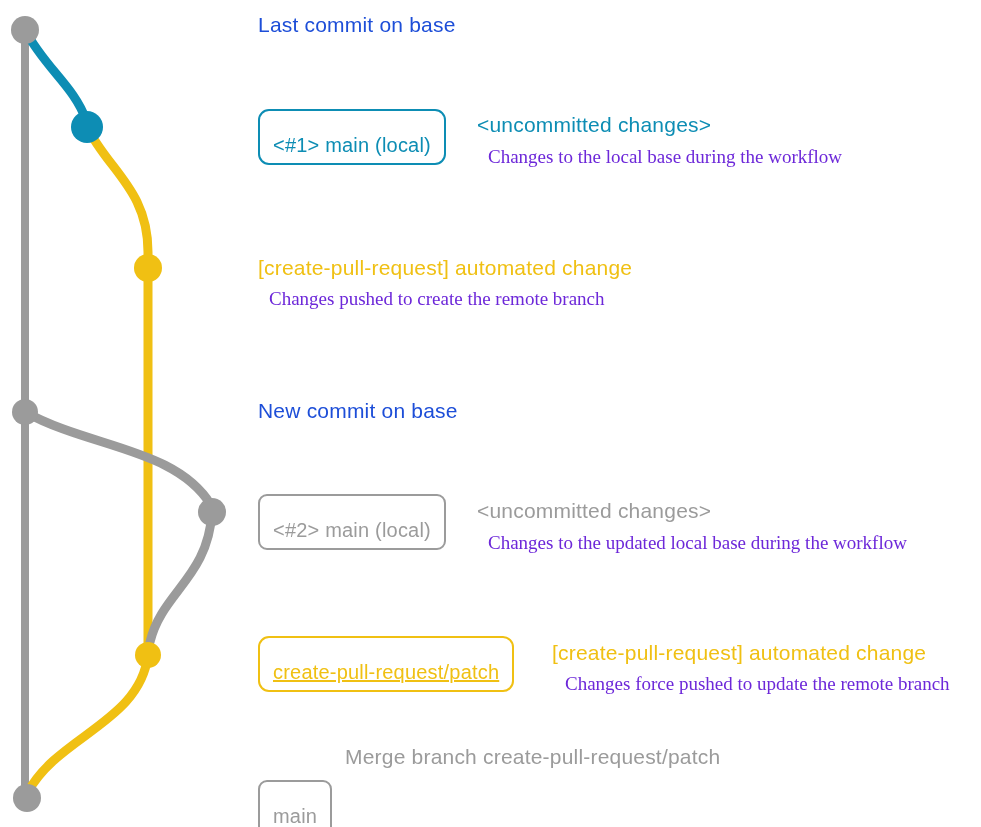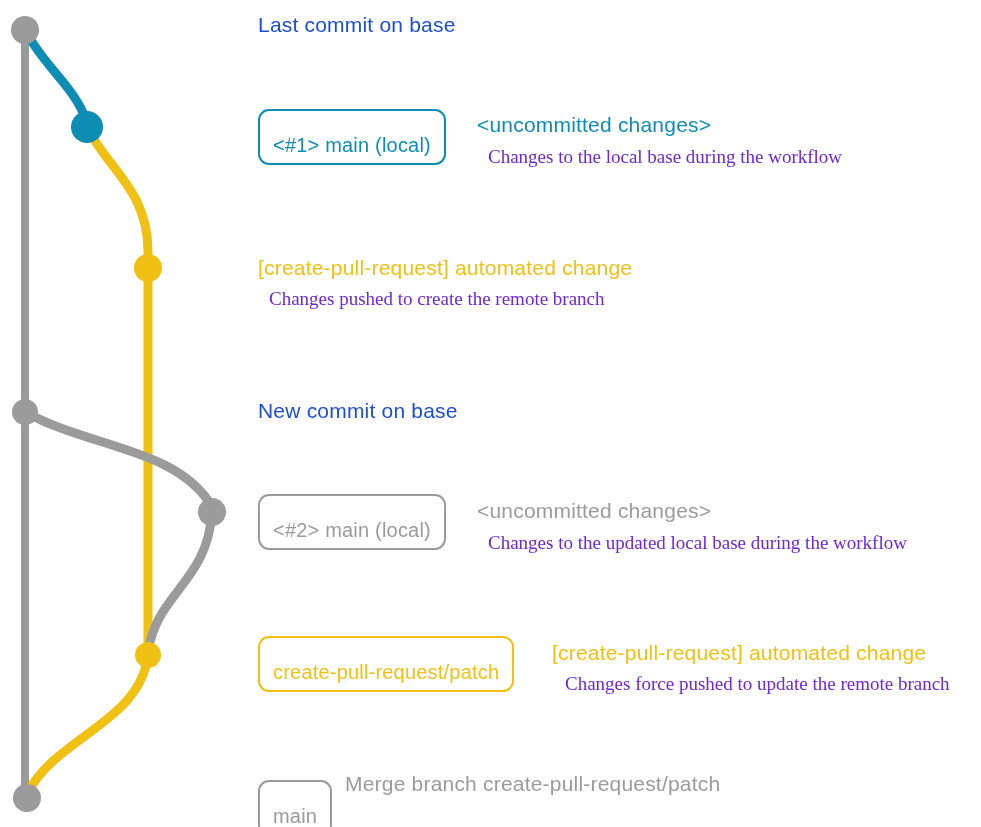--- a/index.html
+++ b/index.html
@@ -33,22 +33,22 @@
   .badge{
     display:inline-block;
     font-size:20px;
     padding:23px 13px 6px 13px;
     border:2px solid;
     border-radius:11px;
     background:#ffffff;
     letter-spacing:0.2px;
   }
   .badge.teal{color:#0d8db4;border-color:#0d8db4;}
-  .badge.gray{color:#9b9b9b;border-color:#9b9b9b;}
-  .badge.yellow{color:#f0c013;border-color:#f0c013;}
+  .badge.gray{color:#9b9b9b;border-color:#9b9b9b;border-radius:9px;}
+  .badge.yellow{color:#f0c013;border-color:#f0c013;text-decoration:underline;}
 
   .caption{
     font-family:"Liberation Serif",serif;
     font-size:19px;color:#6d28d9;
   }
 </style>
 </head>
 <body>
 
 <div class="canvas">
@@ -88,15 +88,15 @@
 
   <div class="abs badge gray" style="left:258px;top:494px;">&lt;#2&gt; main (local)</div>
   <div class="abs msg gray" style="left:477px;top:499px;">&lt;uncommitted changes&gt;</div>
   <div class="abs caption" style="left:488px;top:532px;">Changes to the updated local base during the workflow</div>
 
   <div class="abs badge yellow" style="left:258px;top:636px;">create-pull-request/patch</div>
   <div class="abs msg yellow" style="left:552px;top:641px;">[create-pull-request] automated change</div>
   <div class="abs caption" style="left:565px;top:673px;">Changes force pushed to update the remote branch</div>
 
   <div class="abs badge gray" style="left:258px;top:780px;">main</div>
-  <div class="abs msg gray" style="left:345px;top:772px;">Merge branch create-pull-request/patch</div>
+  <div class="abs msg gray" style="left:345px;top:745px;">Merge branch create-pull-request/patch</div>
 
 </div>
 
 </body></html>

